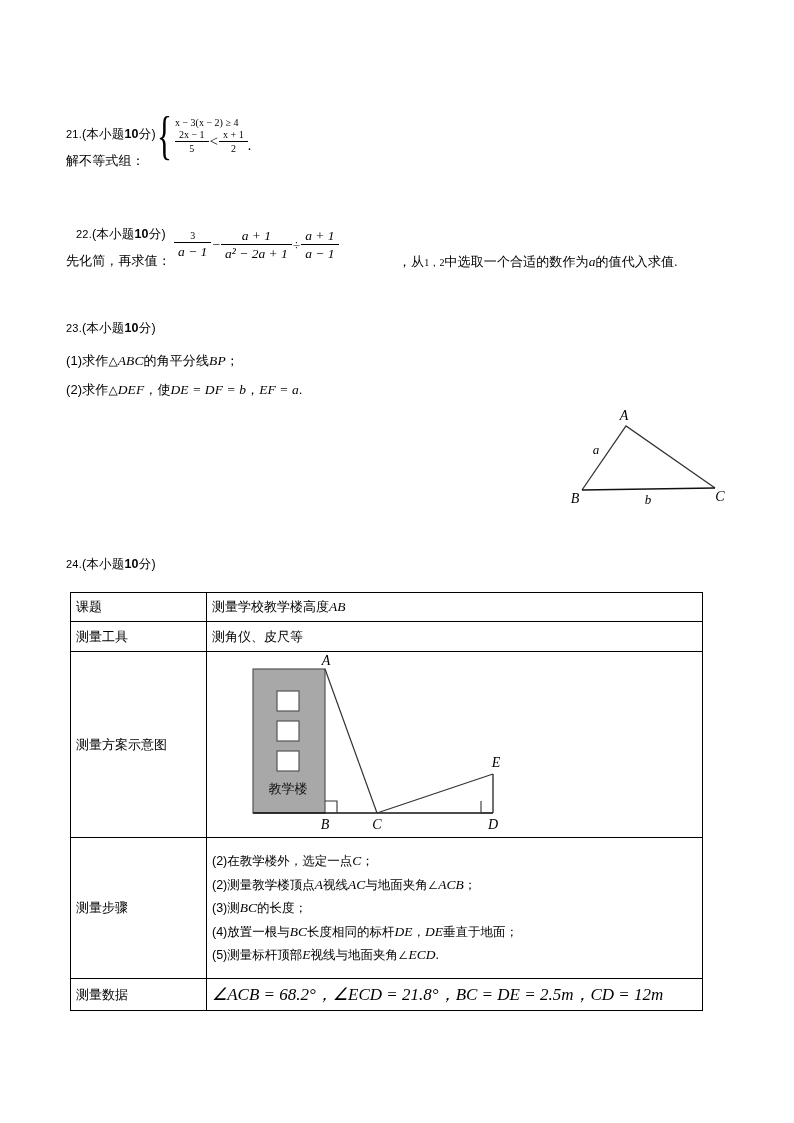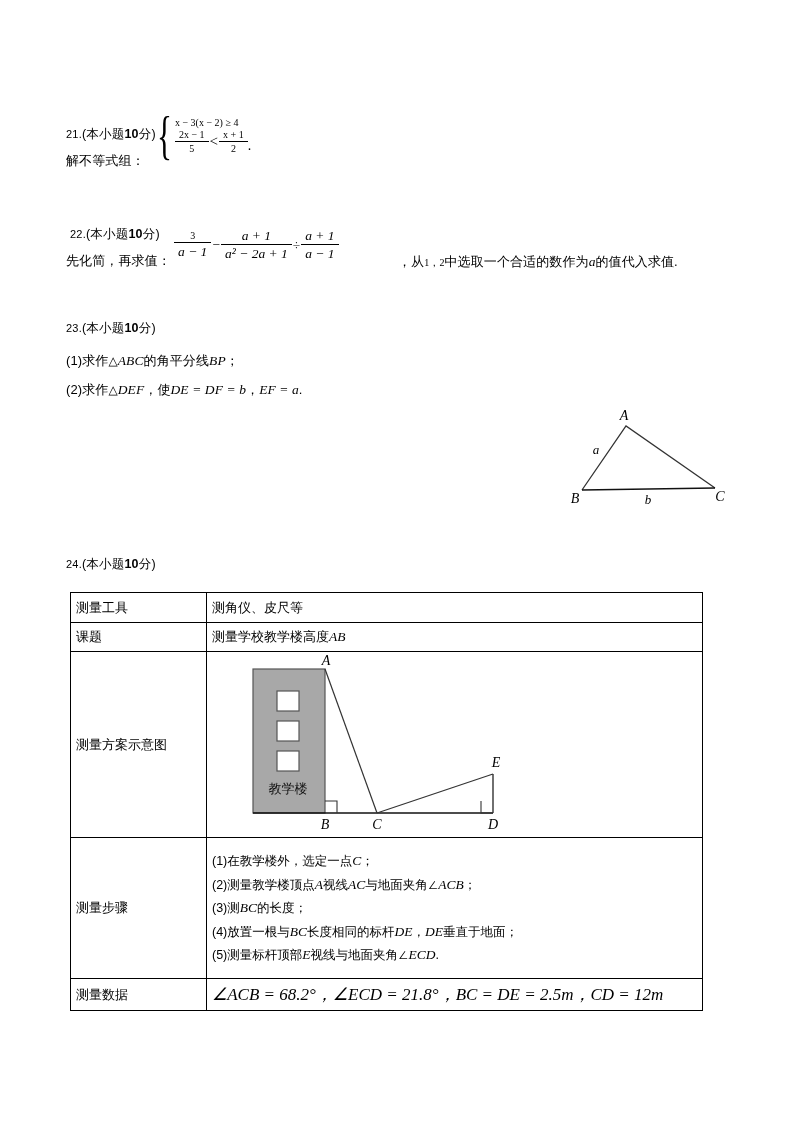--- a/index.html
+++ b/index.html
@@ -151,21 +151,21 @@
           <span class="top mn">2x − 1</span>
           <span class="bot mn">5</span>
         </span><span class="mo" style="font-size:15px;">&lt;</span><span class="frac">
           <span class="top mn">x + 1</span>
           <span class="bot mn">2</span>
         </span><span class="mn" style="font-size:14px; vertical-align:bottom;">.</span>
       </span>
     </span>
   </div>
 
-  <div class="abs qnum" style="left:70px; top:202px;">
+  <div class="abs qnum" style="left:76px; top:202px;">
     <span class="num">22.</span><span>(本小题</span><span class="bold">10</span><span>分)</span>
   </div>
 
   <div class="abs body-line" style="left:66px; top:252px;">
     <span>先化简，再求值：</span>
   </div>
 
   <div class="abs mathrow" style="left:174px; top:228px;">
     <span class="frac">
       <span class="top mn">3</span>
@@ -209,28 +209,28 @@
   </div>
 
   <div class="abs qnum" style="left:66px; top:532px;">
     <span class="num">24.</span><span>(本小题</span><span class="bold">10</span><span>分)</span>
   </div>
 
 
   <table class="scheme" style="left:70px; top:592px; width:622px;">
     <tbody>
         <tr>
-      <td class="label" style="height:29px;">测量工具</td>
-      <td class="value">测角仪、皮尺等</td>
-    </tr>
-    <tr>
       <td class="label" style="height:28px;">课题</td>
       <td class="value">
         <span>测量学校教学楼高度</span><span class="mi">AB</span>
       </td>
+    </tr>
+    <tr>
+      <td class="label" style="height:29px;">测量工具</td>
+      <td class="value">测角仪、皮尺等</td>
     </tr>
     <tr>
       <td class="label" style="height:185px;">测量方案示意图</td>
       <td class="value diagram-cell">
         <svg width="300" height="183" viewBox="0 0 300 183" style="margin-left:18px;">
 
           <rect x="28" y="16" width="72" height="144" fill="#a8a8a8" stroke="#555555" stroke-width="1.2"></rect>
           <rect x="52" y="38" width="22" height="20" fill="#ffffff" stroke="#555555" stroke-width="1.2"></rect>
           <rect x="52" y="68" width="22" height="20" fill="#ffffff" stroke="#555555" stroke-width="1.2"></rect>
           <rect x="52" y="98" width="22" height="20" fill="#ffffff" stroke="#555555" stroke-width="1.2"></rect>
@@ -254,21 +254,21 @@
           <text x="268" y="176" font-family="Liberation Serif, serif" font-style="italic" font-size="14" text-anchor="middle">D</text>
           <text x="271" y="114" font-family="Liberation Serif, serif" font-style="italic" font-size="14" text-anchor="middle">E</text>
         </svg>
       </td>
     </tr>
     <tr>
       <td class="label" style="height:140px;">测量步骤</td>
       <td class="value">
         <div class="steps-list">
           <div class="step">
-            <span>(1)在教学楼外，选定一点</span><span class="mi">C</span><span>；</span>
+            <span>(2)在教学楼外，选定一点</span><span class="mi">C</span><span>；</span>
           </div>
           <div class="step">
             <span>(2)测量教学楼顶点</span><span class="mi">A</span><span>视线</span><span class="mi">AC</span><span>与地面夹角∠</span><span class="mi">ACB</span><span>；</span>
           </div>
           <div class="step">
             <span>(3)测</span><span class="mi">BC</span><span>的长度；</span>
           </div>
           <div class="step">
             <span>(4)放置一根与</span><span class="mi">BC</span><span>长度相同的标杆</span><span class="mi">DE</span><span>，</span><span class="mi">DE</span><span>垂直于地面；</span>
           </div>

